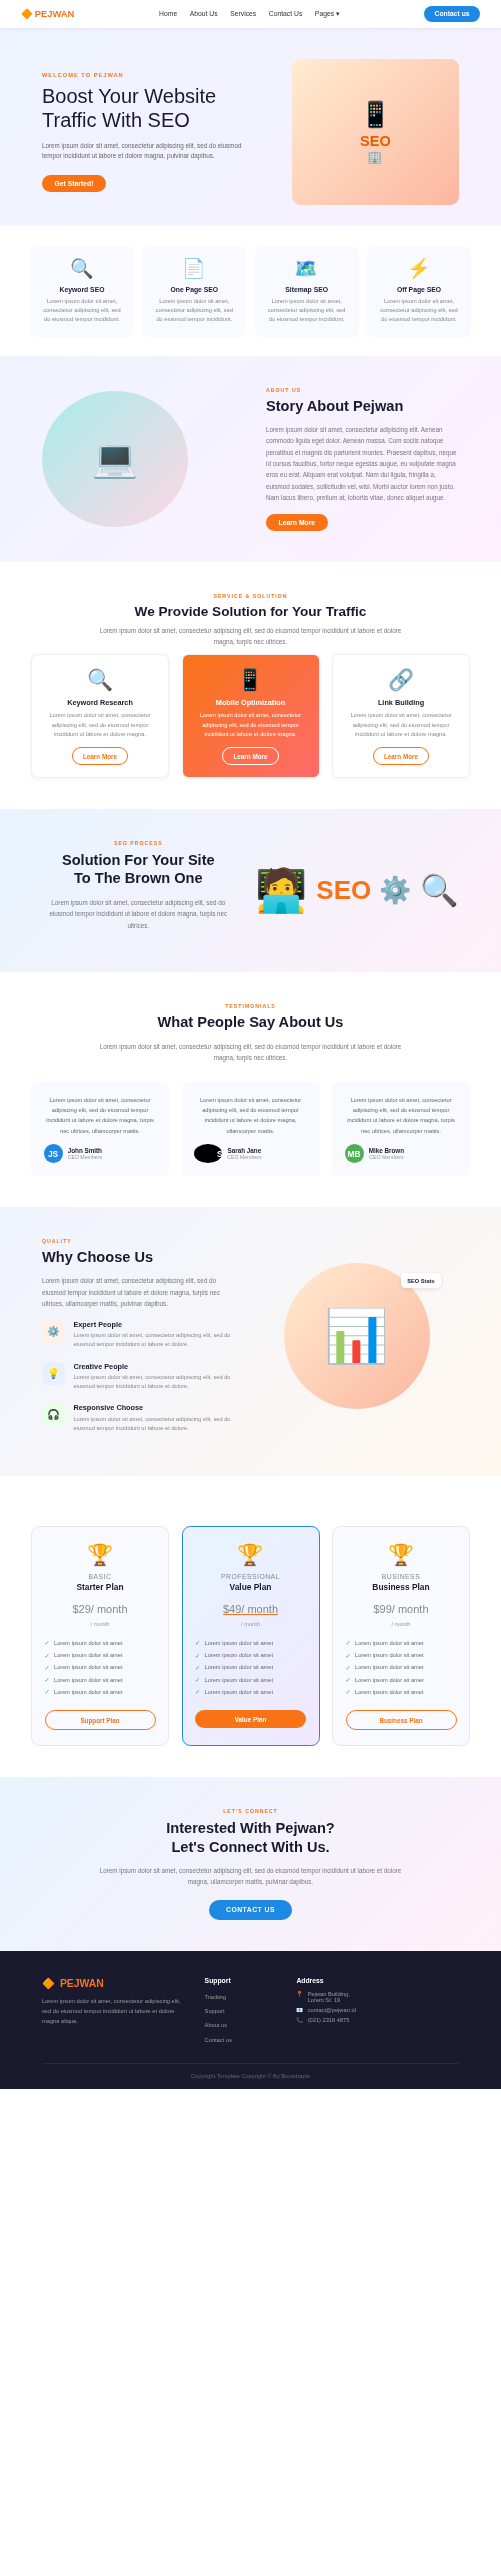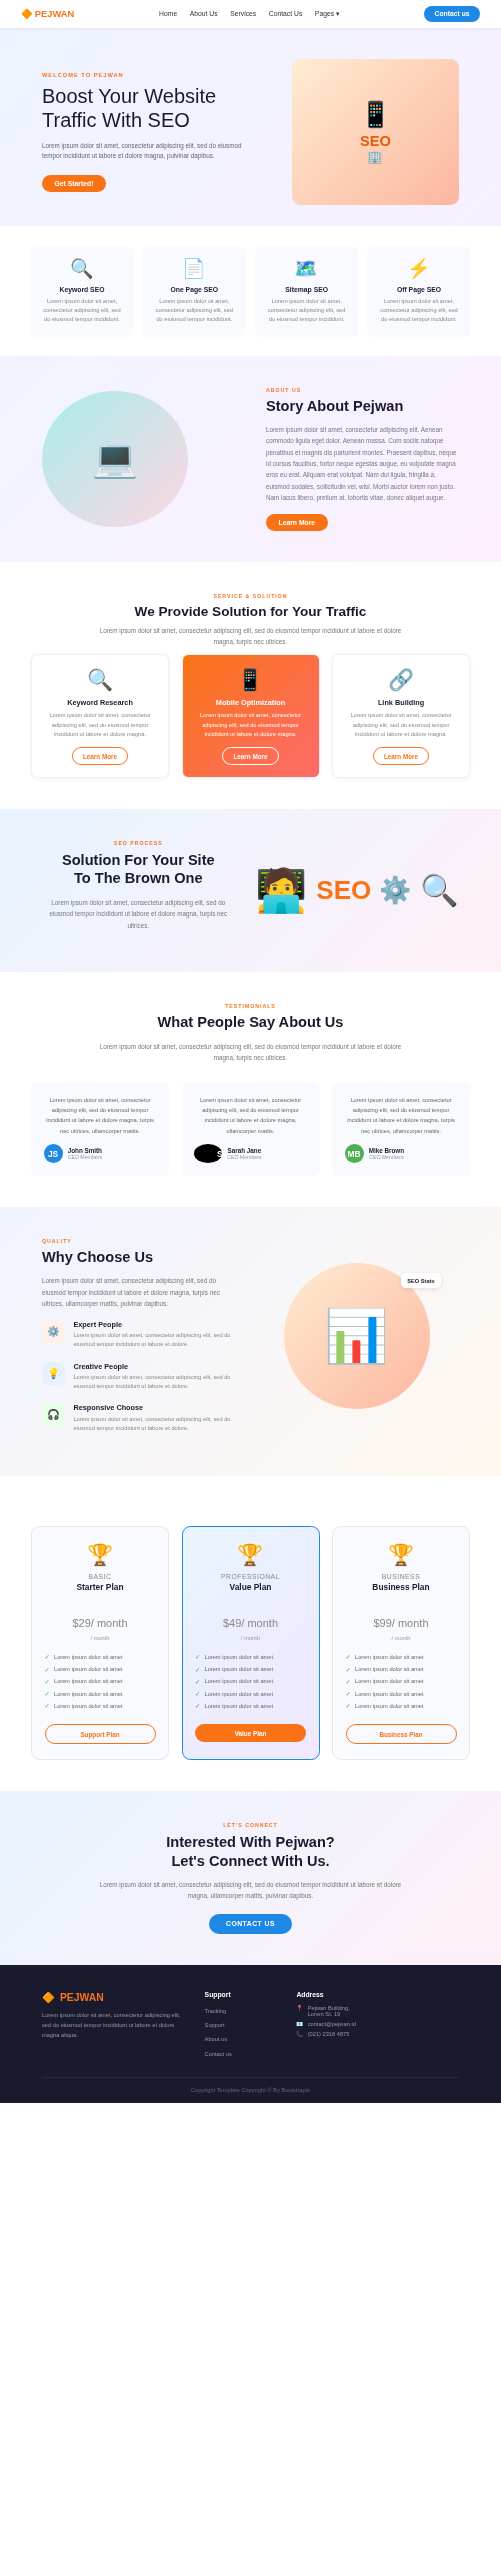--- a/index.html
+++ b/index.html
@@ -79,21 +79,21 @@
     .why-item-title { font-size: 7.3px; font-weight: 700; color: #1a1a2e; margin-bottom: 2.1px; }
     .why-item-desc { font-size: 5.7px; color: #888; line-height: 1.6; }
 
     
     .pricing-section { padding: 31px 31px; background: #fff; text-align: center; }
     .pricing-grid { display: grid; grid-template-columns: repeat(3, 1fr); gap: 12.5px; margin-top: 19px; }
     .pricing-card { background: #f8faff; border-radius: 8.4px; padding: 15.7px 12.5px; text-align: center; border: 0.5px solid #e8e8e8; }
     .pricing-card.featured { background: linear-gradient(135deg, #e8f4ff, #f0e8ff); border: 1px solid #1e88e5; }
     .pricing-icon { font-size: 21px; margin-bottom: 6.3px; }
     .pricing-plan-name { font-size: 6.8px; text-transform: uppercase; color: #888; letter-spacing: 0.5px; margin-bottom: 2.1px; }
-    .pricing-plan-label { font-size: 8.4px; font-weight: 700; color: #1a1a2e; margin-bottom: 18px; }
+    .pricing-plan-label { font-size: 8.4px; font-weight: 700; color: #1a1a2e; margin-bottom: 4px; }
     .pricing-price { font-size: 19px; font-weight: 800; color: #1a1a2e; margin-bottom: 2.1px; }
     .pricing-price span { font-size: 11px; color: #888; font-weight: 400; }
     .pricing-period { font-size: 5.7px; color: #999; margin-bottom: 10.4px; }
     .pricing-features { list-style: none; text-align: left; margin-bottom: 12.5px; }
     .pricing-features li { font-size: 5.7px; color: #666; padding: 2.6px 0; display: flex; align-items: center; gap: 4.2px; }
     .check-icon { color: #4caf50; font-size: 6.3px; }
     .btn-pricing { width: 100%; padding: 5.2px; border-radius: 10.4px; font-size: 6.3px; font-weight: 600; cursor: pointer; border: none; }
     .btn-pricing-primary { background: #f97316; color: #fff; }
     .btn-pricing-outline { background: transparent; border: 1px solid #f97316; color: #f97316; }
 
@@ -361,21 +361,21 @@
             <span>Lorem ipsum dolor sit amet</span>
           </li>
       </ul>
       <button class="btn-pricing btn-pricing-outline">Support Plan</button>
     </div>
 
     <div class="pricing-card featured">
       <div class="pricing-icon">🏆</div>
       <div class="pricing-plan-name">PROFESSIONAL</div>
       <div class="pricing-plan-label">Value Plan</div>
-      <div class="pricing-price" style="color:#f97316;">
+      <div class="pricing-price" style="color:#f97316;text-decoration:underline;">
         <span>$49</span><span>/ month</span>
       </div>
       <div class="pricing-period">/ month</div>
       <ul class="pricing-features">
         <li>
             <span class="check-icon">✓</span>
             <span>Lorem ipsum dolor sit amet</span>
           </li>
         <li>
             <span class="check-icon">✓</span>

